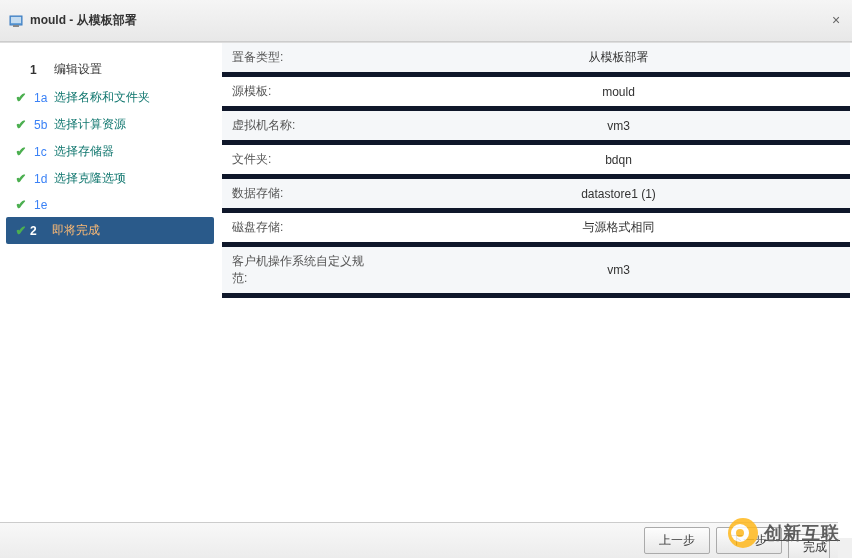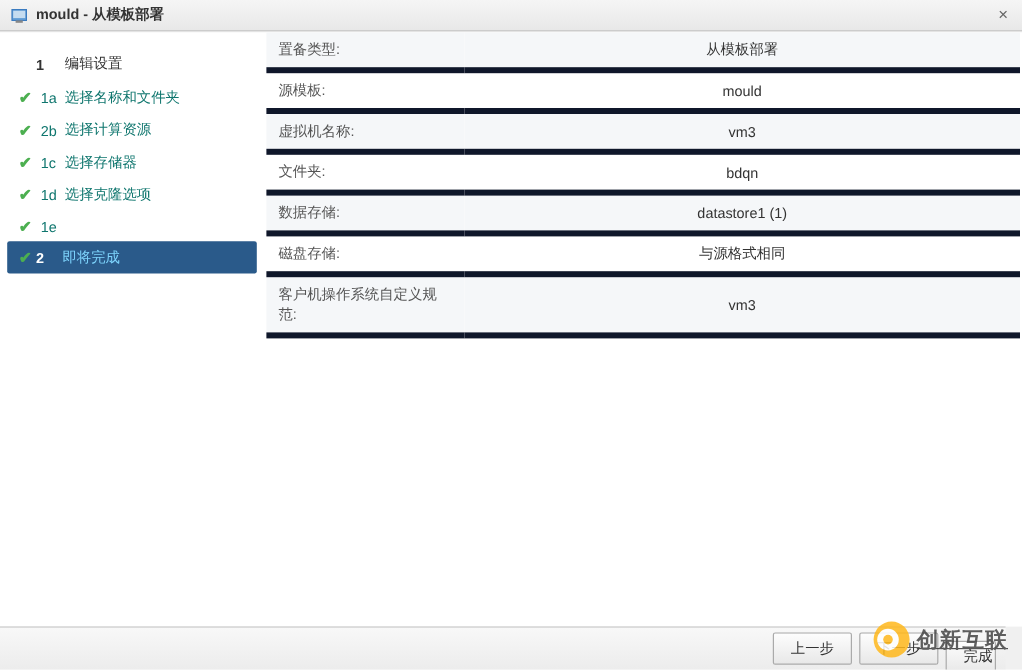--- a/index.html
+++ b/index.html
@@ -1,34 +1,34 @@
 <!DOCTYPE html>
 <html><head>
   <meta charset="utf-8">
   <style>
     * { margin: 0; padding: 0; box-sizing: border-box; }
     body { font-family: Arial, "Microsoft YaHei", sans-serif; font-size: 12px; color: #333; background: #f0f0f0; width: 852px; height: 558px; overflow: hidden; position: relative; }
     
-    .titlebar { height: 26px; background: linear-gradient(#f5f5f5, #e8e8e8); border-bottom: 1px solid #ccc; display: flex; align-items: center; padding: 0 8px; }
+    .titlebar { height: 42px; background: linear-gradient(#f5f5f5, #e8e8e8); border-bottom: 1px solid #ccc; display: flex; align-items: center; padding: 0 8px; }
     .titlebar-icon { width: 16px; height: 16px; margin-right: 6px; }
     .titlebar-title { font-size: 12px; color: #333; font-weight: bold; }
     .titlebar-close { margin-left: auto; width: 16px; height: 16px; color: #666; cursor: pointer; font-size: 14px; text-align: center; line-height: 14px; }
     
     .content { display: flex; height: calc(100% - 26px - 36px); background: #fff; border-top: 1px solid #ddd; }
     
     .sidebar { width: 220px; padding: 12px 0; background: #fff; }
     .step-header { display: flex; align-items: center; padding: 6px 10px 6px 30px; font-size: 12px; }
     .step-num { width: 20px; font-weight: bold; margin-right: 4px; }
     .step-item { display: flex; align-items: center; padding: 5px 10px 5px 12px; font-size: 12px; cursor: pointer; position: relative; }
     .step-check { width: 18px; display: inline-flex; align-items: center; justify-content: center; }
-    .step-sub { width: 24px; color: #0f766e; padding-left: 4px; }
+    .step-sub { width: 24px; color: #3b82f6; padding-left: 4px; }
     .step-label { color: #0f766e; }
     .step-item.active { background: #2a5a8a; color: #fff; border-radius: 2px; margin: 0 6px; padding-left: 6px; }
     .step-item.active .step-num { color: #fff; width: 18px; }
-    .step-item.active .step-label { color: #7dd3fc; }
+    .step-item.active .step-label { color: #fdba74; }
     .check-icon { color: #4caf50; font-weight: bold; font-size: 13px; }
     
     .main { flex: 1; padding: 0 2px; background: #fff; }
     .summary-table { width: 100%; border-collapse: collapse; }
     .summary-row { border-bottom: 5px solid #0f172a; }
     .summary-row:nth-child(odd) { background: #f5f7f9; }
     .summary-row:nth-child(even) { background: #fff; }
     .summary-label { width: 165px; padding: 6px 10px; color: #555; vertical-align: top; }
     .summary-value { padding: 4px 10px; color: #333; text-align: center; }
     
@@ -67,21 +67,21 @@
       <span class="step-check">
           <span class="check-icon">✔</span>
         </span>
       <span class="step-sub">1a</span>
       <span class="step-label">选择名称和文件夹</span>
     </div>
     <div class="step-item">
       <span class="step-check">
           <span class="check-icon">✔</span>
         </span>
-      <span class="step-sub">2b</span>
+      <span class="step-sub">5b</span>
       <span class="step-label">选择计算资源</span>
     </div>
     <div class="step-item">
       <span class="step-check">
           <span class="check-icon">✔</span>
         </span>
       <span class="step-sub">1c</span>
       <span class="step-label">选择存储器</span>
     </div>
     <div class="step-item">

